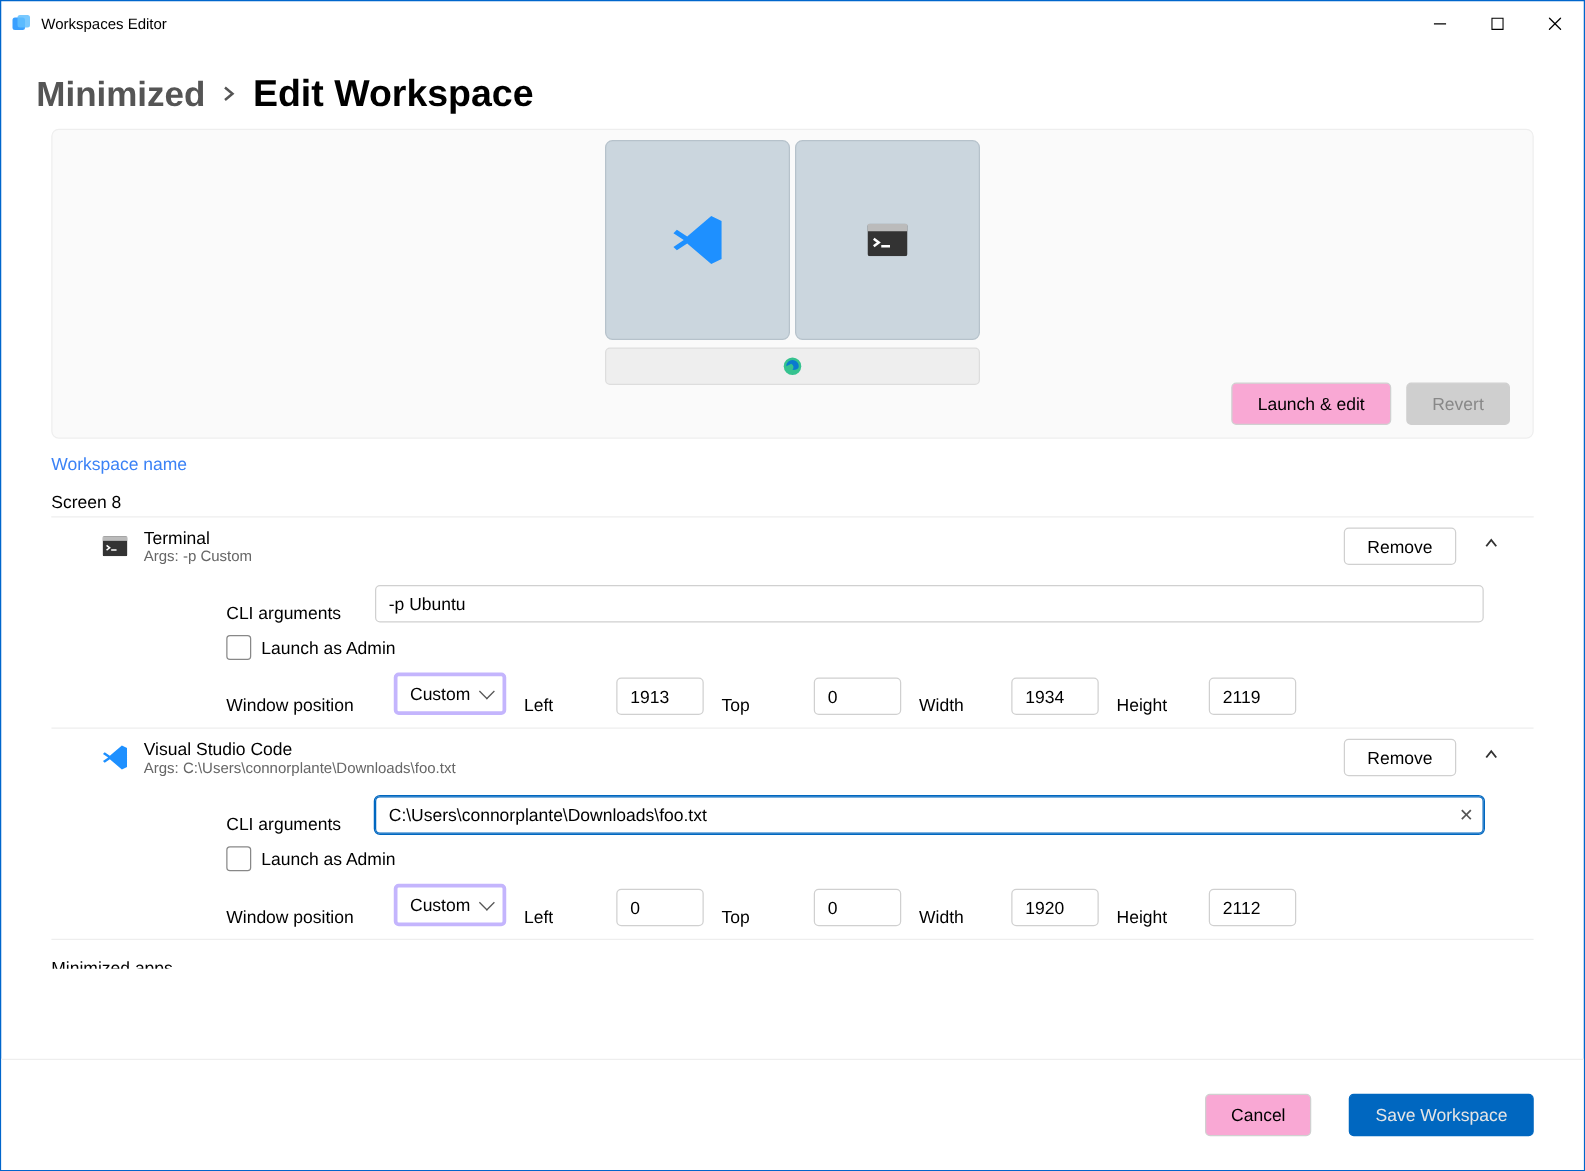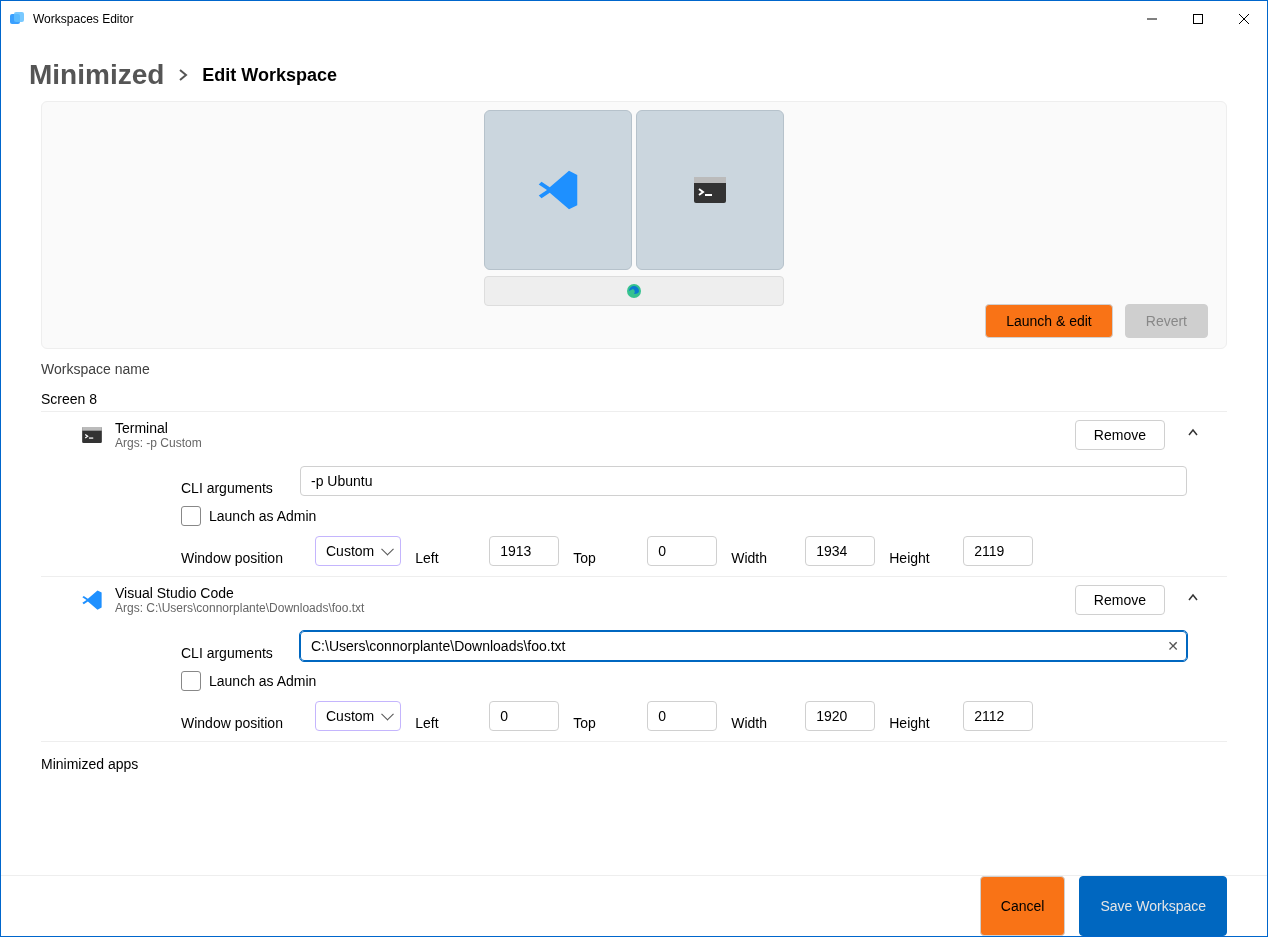--- a/index.html
+++ b/index.html
@@ -9,37 +9,37 @@
 .titlebar { height: 36px; display: flex; align-items: center; padding: 0 0 0 8px; }
 .titlebar .app-icon { width: 16px; height: 16px; margin-right: 8px; }
 .titlebar .title { font-size: 12px; color: #000; }
 .win-controls { margin-left: auto; display: flex; }
 .win-btn { width: 46px; height: 36px; display: flex; align-items: center; justify-content: center; }
 
 
 .crumbs { padding: 22px 28px 10px 28px; display: flex; align-items: center; gap: 12px; }
 .crumbs .root { font-size: 28px; font-weight: 600; color: #555; }
 .crumbs .sep { font-size: 20px; color: #555; }
-.crumbs .leaf { font-size: 18px; font-weight: 600; color: #000; }
+.crumbs .leaf { font-size: 30px; font-weight: 600; color: #000; }
 
 
 .preview-wrap { margin: 0 40px; background: #fafafa; border: 1px solid #eee; border-radius: 6px; padding: 8px 0 8px 0; position: relative; height: 248px; }
 .layout-stack { width: 300px; margin: 0 auto; }
 .tile-row { display: flex; gap: 4px; }
 .tile { flex: 1; height: 160px; background: #cbd6de; border: 1px solid #b6c2cb; border-radius: 6px; display: flex; align-items: center; justify-content: center; }
 .mini-row { margin-top: 6px; height: 30px; background: #eeeeee; border: 1px solid #ddd; border-radius: 4px; display:flex; align-items:center; justify-content:center; }
 .mini-row .edge-dot { width:16px; height:16px; }
 .preview-actions { position: absolute; right: 18px; bottom: 10px; display: flex; gap: 12px; }
-.btn { background: #f97316; border: 1px solid #d0d0d0; border-radius: 4px; padding: 8px 20px; font-size: 14px; cursor: pointer; }
+.btn { background: #f9a8d4; border: 1px solid #d0d0d0; border-radius: 4px; padding: 8px 20px; font-size: 14px; cursor: pointer; }
 .btn.primary { background: #0067c0; color: #e5e5e5; border-color: #0067c0; }
 .btn.disabled { background: #cfcfcf; color: #888; border-color: #cfcfcf; }
 
 
 .form { padding: 12px 40px 0 40px; }
-.label { font-size: 14px; color: #404040; margin-bottom: 4px; }
+.label { font-size: 14px; color: #3b82f6; margin-bottom: 4px; }
 .row { display: flex; align-items: center; }
 .text-input { border: 1px solid #d0d0d0; border-radius: 4px; padding: 6px 10px; font-size: 14px; background: #fff; }
 .wname { width: 300px; }
 .chk { display: inline-flex; align-items: center; gap: 8px; font-size: 14px; }
 .chk .box { width: 20px; height: 20px; border: 1px solid #888; border-radius: 3px; display:flex; align-items:center; justify-content:center; }
 .chk .box.checked { background: #0067c0; border-color: #0067c0; color: #fff; }
 
 .section-label { font-size: 14px; color: #000; margin: 14px 0 4px 0; }
 
 
@@ -55,25 +55,25 @@
 
 .app-body { padding: 8px 40px 10px 140px; display:flex; flex-direction:column; gap:10px; }
 .body-row { display:flex; align-items:flex-end; gap:14px; }
 .body-row .flabel { width: 105px; font-size:14px; }
 .cli { flex:1; position:relative; }
 .cli input { width:100%; }
 .cli.focused input { border-color:#0067c0; outline:1px solid #0067c0; }
 .clear-x { position:absolute; right:8px; top:50%; transform:translateY(-50%); cursor:pointer; color:#555; font-size:14px; }
 .body-row .wlabel { font-size:14px; width:60px; }
 .body-row .num { width:70px; text-align:left; }
-.select { border:1px solid #c4b5fd; border-radius:4px; padding:6px 26px 6px 10px; font-size:14px; background:#fff; position:relative; }
+.select { border:3px solid #c4b5fd; border-radius:4px; padding:6px 26px 6px 10px; font-size:14px; background:#fff; position:relative; }
 .select::after { content:""; position:absolute; right:8px; top:50%; width:8px; height:8px; border-right:1px solid #555; border-bottom:1px solid #555; transform: translateY(-70%) rotate(45deg); }
 
 
-.footer { position:absolute; left:0; right:0; bottom:0; height:61px; background:#fff; border-top:1px solid #eee; display:flex; justify-content:flex-end; gap:14px; padding:0 40px; }
+.footer { position:absolute; left:0; right:0; bottom:0; height:89px; background:#fff; border-top:1px solid #eee; display:flex; align-items:center; justify-content:flex-end; gap:30px; padding:0 40px; }
 </style>
 </head>
 <body>
 
 <div class="titlebar">
   <svg class="app-icon" viewBox="0 0 16 16">
       <rect x="1" y="3" width="10" height="10" rx="2" fill="#3aa0ff"></rect>
       <rect x="5" y="1" width="10" height="10" rx="2" fill="#61c0ff" fill-opacity="0.85"></rect>
     </svg>
   <span class="title">Workspaces Editor</span>

